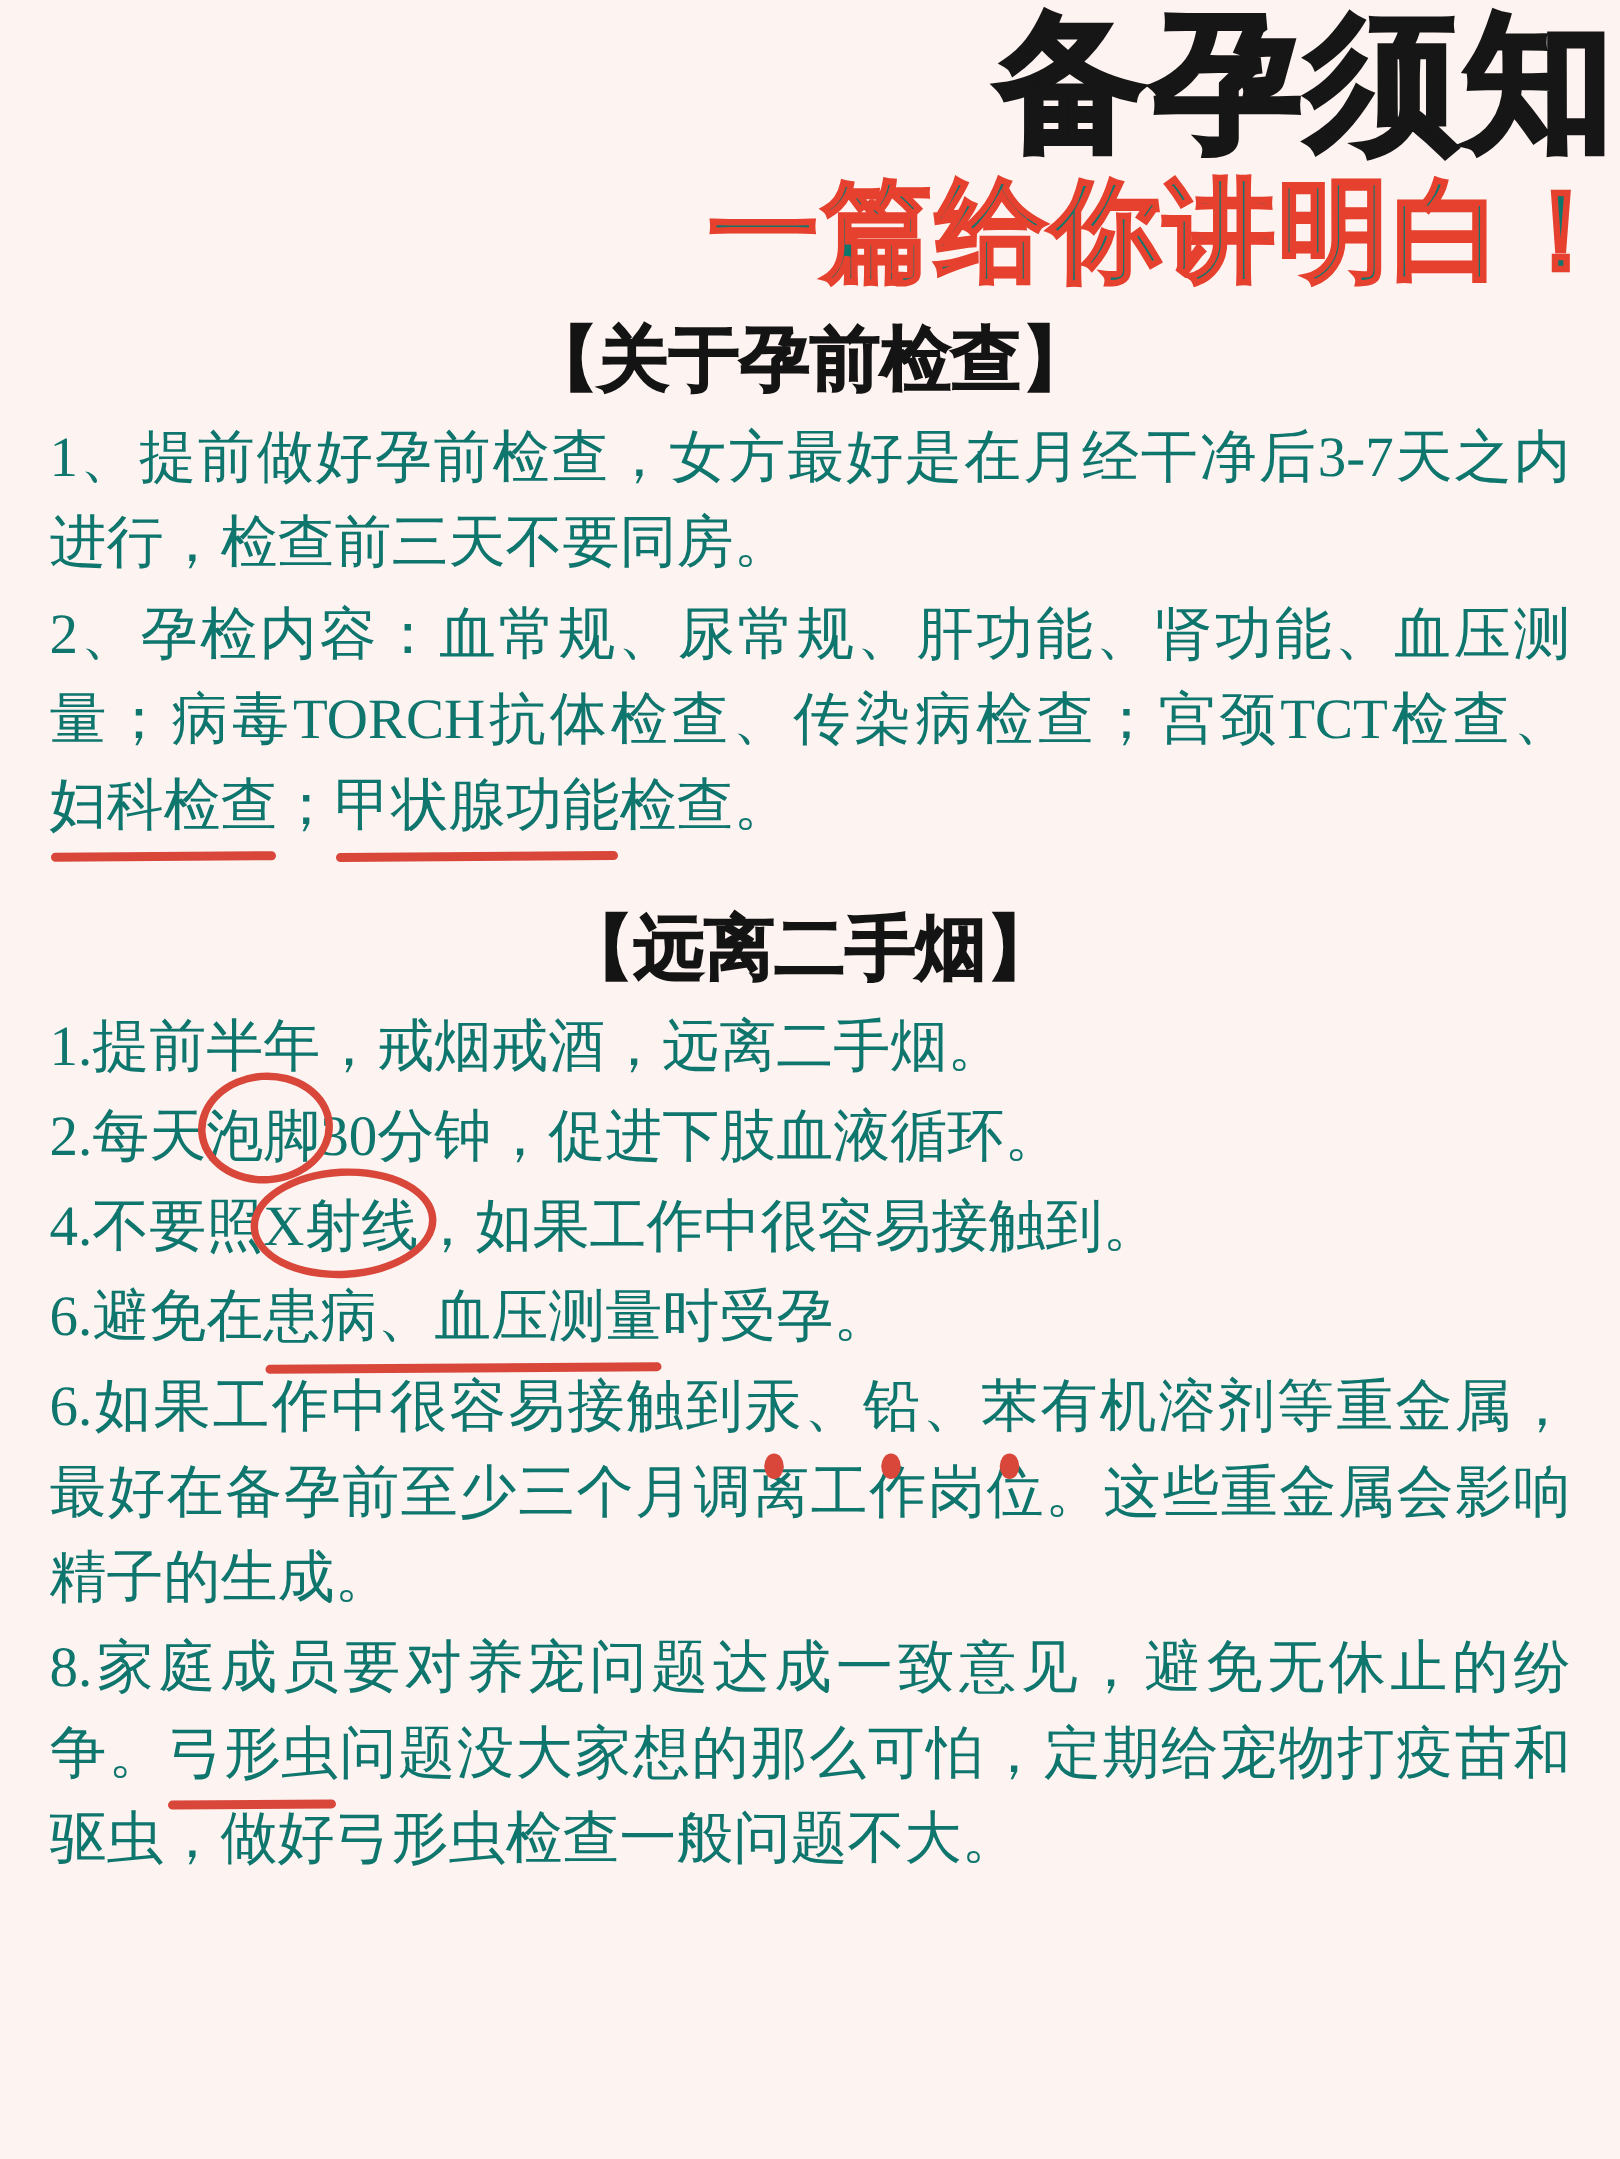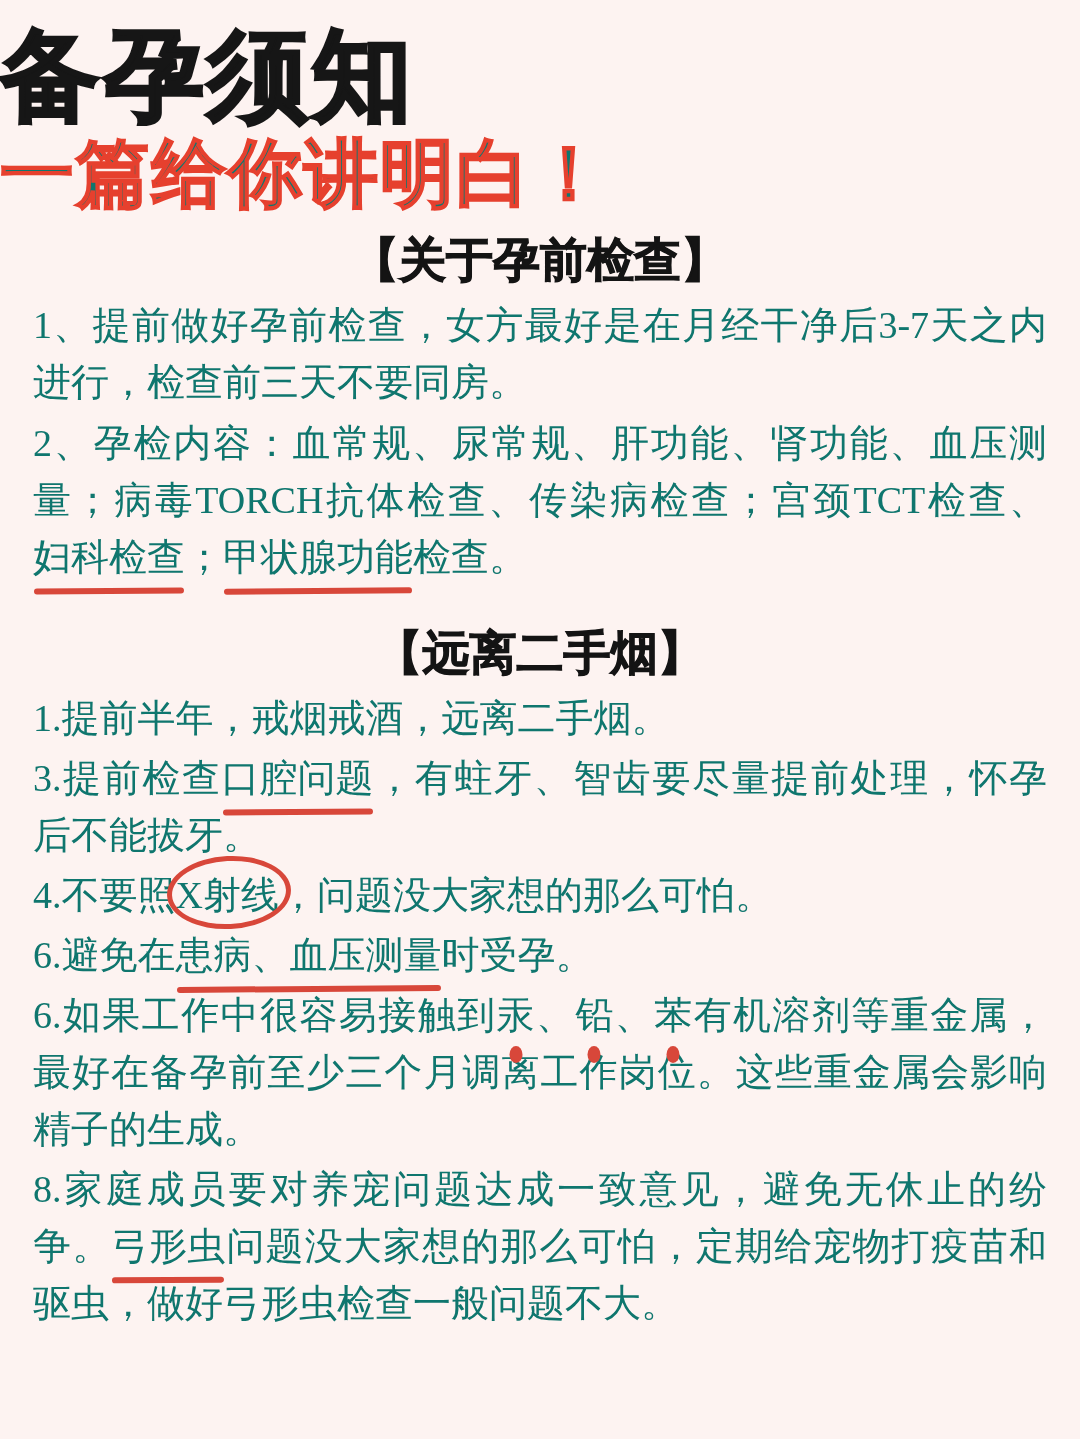--- a/index.html
+++ b/index.html
@@ -8,21 +8,21 @@
     position:relative;
     width:1080px;
     min-height:1439px;
     margin:0 auto;
     background:#fdf3f1;
     overflow:hidden;
     font-family:"Liberation Serif","DejaVu Serif",serif;
     color:#1b1b1b;
   }
   
-  .hdr{ text-align:left; padding-top:22px; }
+  .hdr{ text-align:right; padding-top:2px; }
   .title{
     margin:0;
     font-family:"Liberation Sans","DejaVu Sans",sans-serif;
     font-weight:900;
     font-size:100px;
     line-height:1.06;
     letter-spacing:4px;
     color:#161616;
     -webkit-text-stroke:3px #161616;
   }
@@ -111,24 +111,24 @@
     <h3 class="sec-h">【关于孕前检查】</h3>
 
     <p class="para"><span>1、提前做好孕前检查，女方最好是在月经干净后3-7天之内进行，检查前三天不要同房。</span></p>
 
     <p class="para"><span>2、孕检内容：血常规、尿常规、肝功能、肾功能、血压测量；病毒TORCH抗体检查、传染病检查；宫颈TCT检查、</span><span class="u">妇科检查</span><span>；</span><span class="u">甲状腺功能</span><span>检查。</span></p>
 
     <h3 class="sec-h sec-h2">【远离二手烟】</h3>
 
     <p class="para item"><span>1.提前半年，戒烟戒酒，远离二手烟。</span></p>
 
+    <p class="para item"><span>2.每天</span><span class="circ">泡脚</span><span>30分钟，促进下肢血液循环。</span></p>
 
-    <p class="para item"><span>3.提前检查</span><span class="u">口腔问题</span><span>，有蛀牙、智齿要尽量提前处理，怀孕后不能拔牙。</span></p>
 
-    <p class="para item"><span>4.不要照</span><span class="circw">X射线</span><span>，问题没大家想的那么可怕。</span></p>
+    <p class="para item"><span>4.不要照</span><span class="circw">X射线</span><span>，如果工作中很容易接触到。</span></p>
 
     <p class="para item"><span>6.避免在</span><span class="u">患病、血压测量</span><span>时受孕。</span></p>
 
     <p class="para item"><span>6.如果工作中很容易接触到</span><span class="dotu">汞</span><span>、</span><span class="dotu">铅</span><span>、</span><span class="dotu">苯</span><span>有机溶剂等重金属，最好在备孕前至少三个月调离工作岗位。这些重金属会影响精子的生成。</span></p>
 
 
     <p class="para item"><span>8.家庭成员要对养宠问题达成一致意见，避免无休止的纷争。</span><span class="u">弓形虫</span><span>问题没大家想的那么可怕，定期给宠物打疫苗和驱虫，做好弓形虫检查一般问题不大。</span></p>
 
   </main>
 </div>

